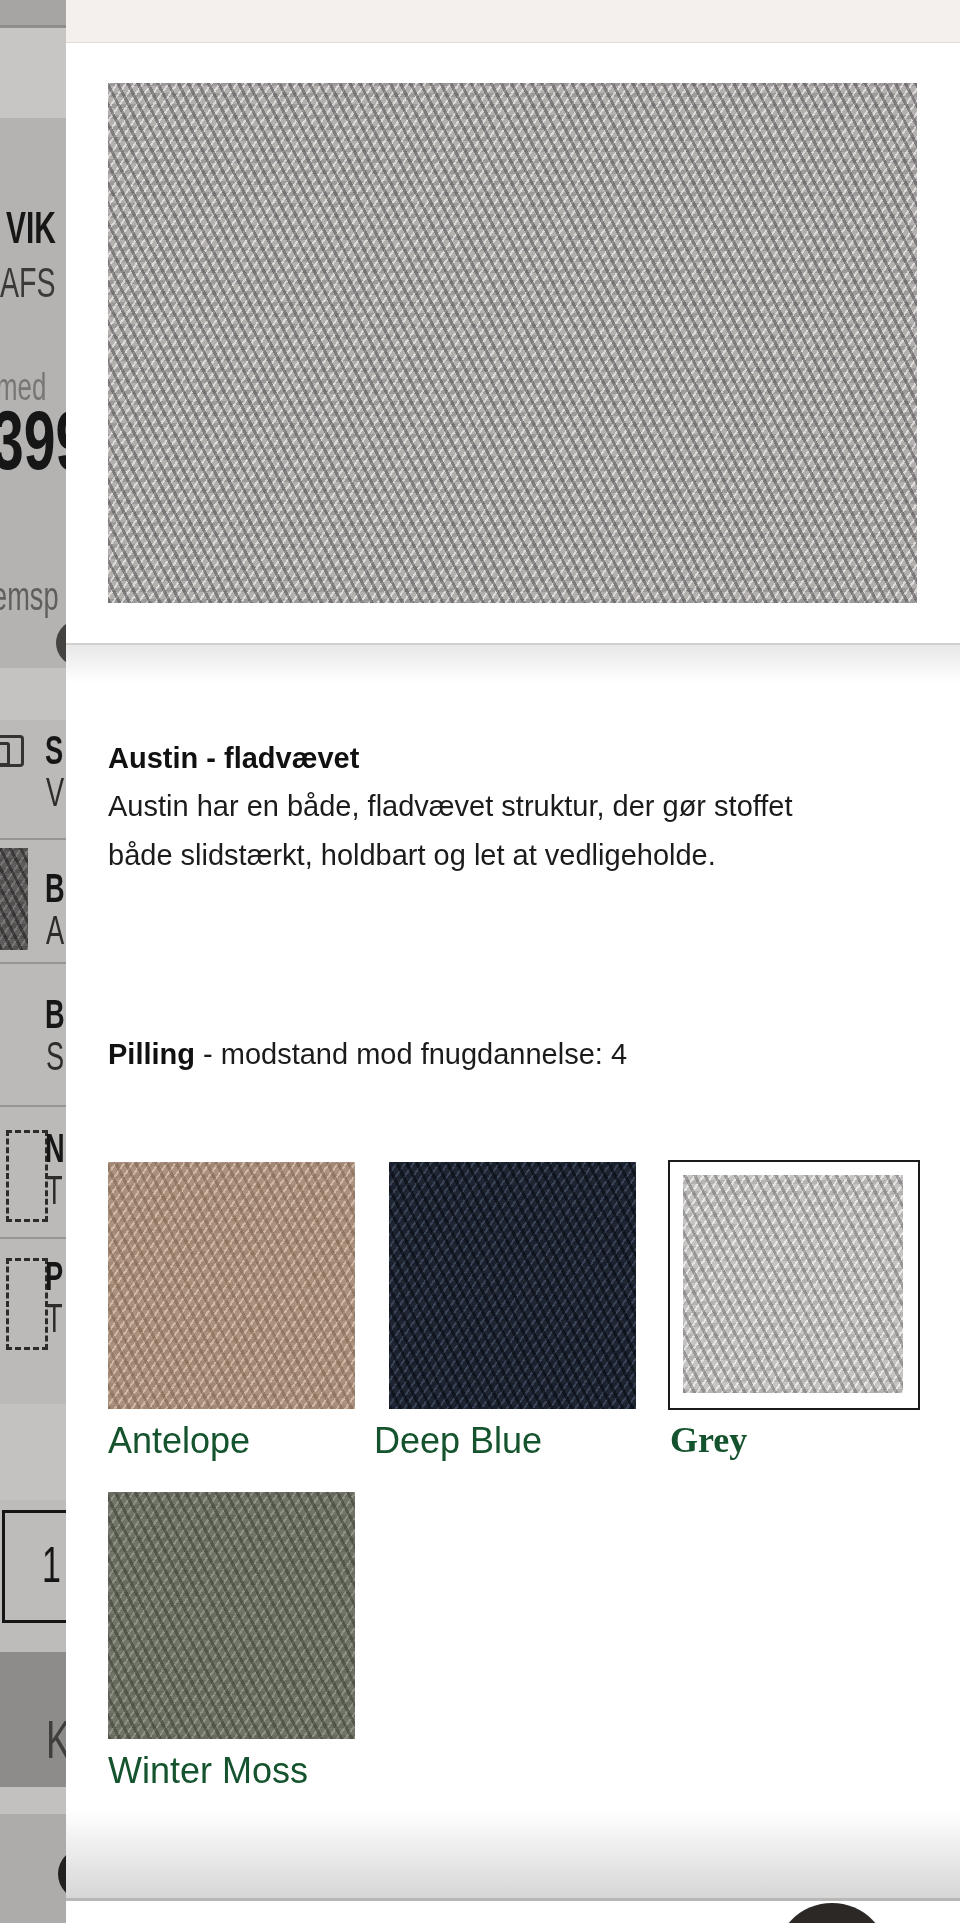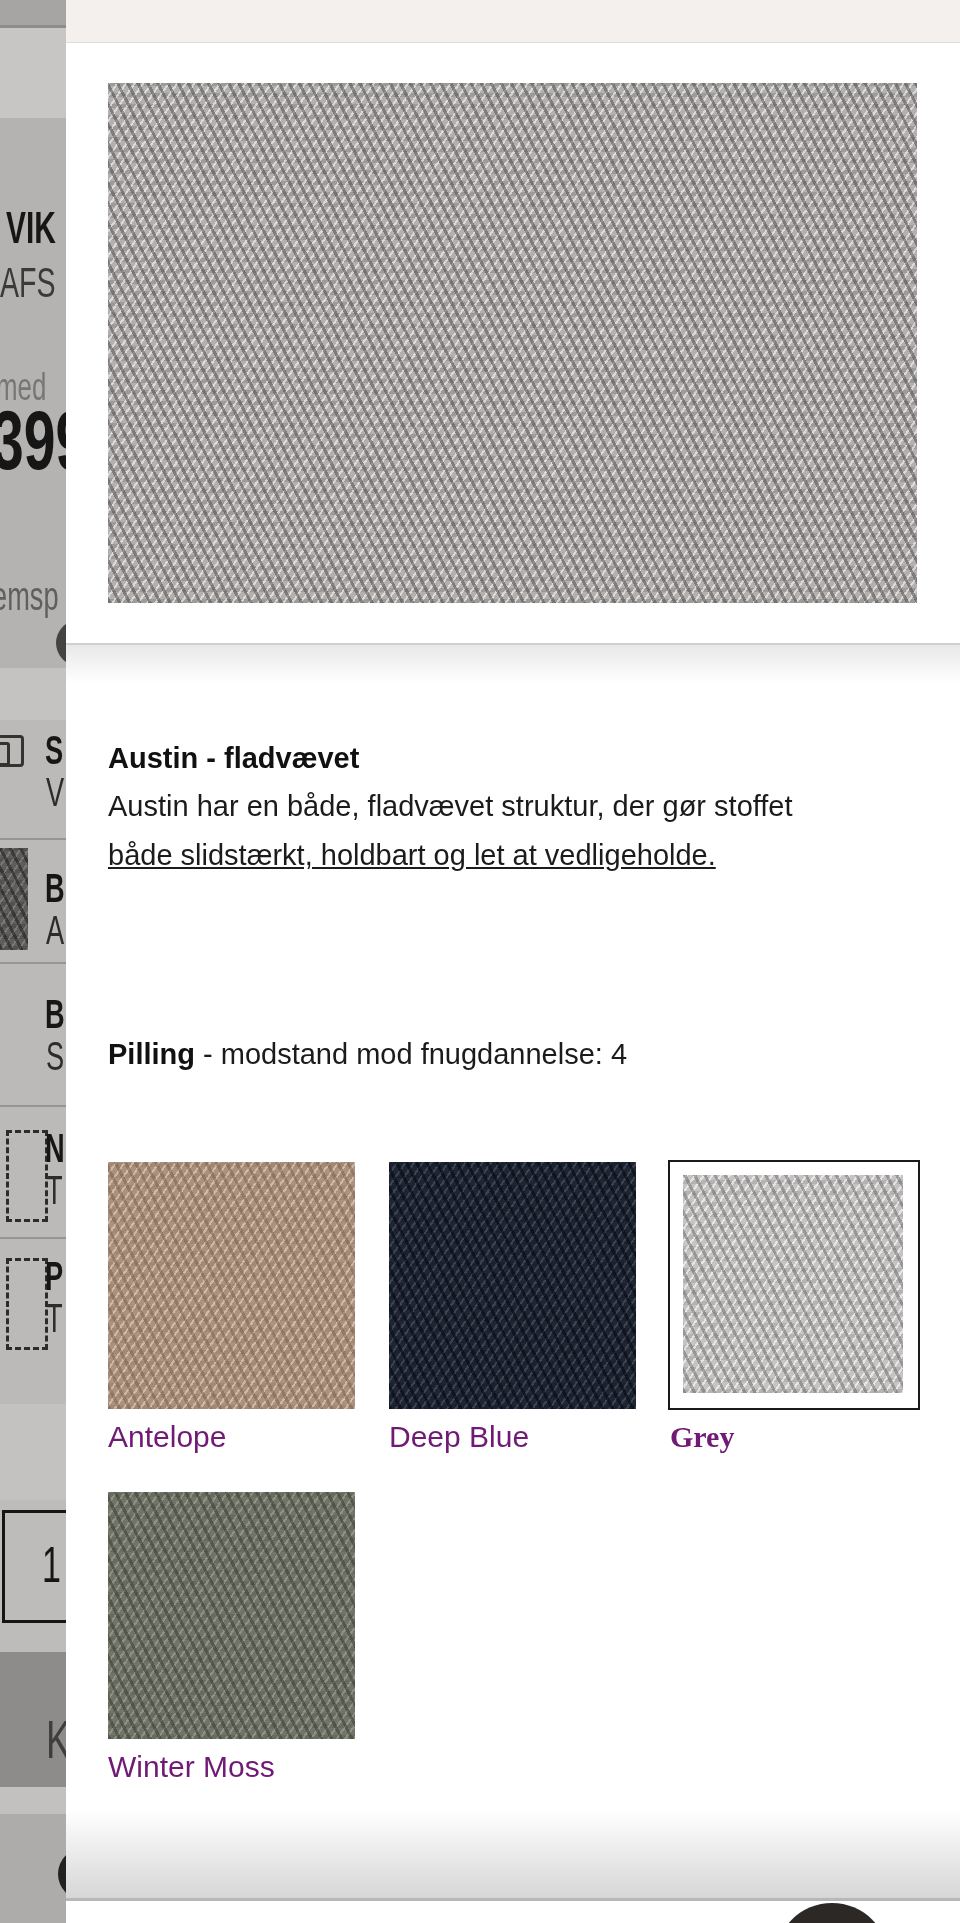--- a/index.html
+++ b/index.html
@@ -38,21 +38,21 @@
   .spec b{font-weight:bold;color:#111;}
   
   .swatch{position:absolute;width:247px;height:247px;}
   .swatch-img{width:100%;height:100%;}
   .swatch.selected{border:2px solid #1a1a1a;background:#fff;width:248px;height:246px;}
   .swatch.selected .swatch-img{position:absolute;left:13px;top:13px;width:220px;height:218px;}
   .sw-antelope{--wdark:rgba(122,96,74,.5);--wlight:rgba(238,218,196,.55);--wmid:rgba(150,122,100,.4);background-color:#ab9180;}
   .sw-deepblue{--wdark:rgba(6,9,16,.6);--wlight:rgba(92,106,132,.45);--wmid:rgba(22,28,44,.5);background-color:#1f2531;}
   .sw-grey{--wdark:rgba(108,104,106,.5);--wlight:rgba(255,255,255,.6);--wmid:rgba(150,146,148,.35);background-color:#c6c4c2;}
   .sw-wintermoss{--wdark:rgba(58,62,52,.55);--wlight:rgba(172,177,160,.5);--wmid:rgba(92,96,84,.45);background-color:#717468;}
-  .sw-label{position:absolute;font-size:30px;color:#701a75;line-height:1.15;white-space:nowrap;}
+  .sw-label{position:absolute;font-size:36px;color:#14532d;line-height:1.15;white-space:nowrap;}
   .sw-label.bold{font-weight:bold;}
   
   .bottom-fade{position:absolute;left:0;top:1810px;width:894px;height:88px;
     background:linear-gradient(to bottom,rgba(0,0,0,0),rgba(0,0,0,.16));}
   .bottom-edge{position:absolute;left:0;top:1898px;width:894px;height:3px;background:#b9b7b5;}
   .bottom-strip{position:absolute;left:0;top:1901px;width:894px;height:22px;background:#fff;}
   .fab{position:absolute;border-radius:50%;background:#2b2825;}
 </style>
 </head>
 <body>
@@ -110,35 +110,35 @@
   </div>
 
   <div class="modal">
     <div class="modal-topbar"></div>
     <div class="hero weave"></div>
     <div class="card-seam"></div>
     <div class="seam-shadow"></div>
 
     <div class="m-heading">Austin - fladvævet</div>
     <div class="m-line" style="top:789px;">Austin har en både, fladvævet struktur, der gør stoffet</div>
-    <div class="m-line" style="top:838px;text-decoration:underline;">både slidstærkt, holdbart og let at vedligeholde.</div>
+    <div class="m-line" style="top:838px;">både slidstærkt, holdbart og let at vedligeholde.</div>
 
     <div class="m-line spec" style="top:1037px;"><b>Pilling</b><span> - modstand mod fnugdannelse: 4</span></div>
 
     <div class="swatch" style="left:42px;top:1162px;">
       <div class="swatch-img weave sw-antelope"></div>
     </div>
     <div class="swatch" style="left:323px;top:1162px;">
       <div class="swatch-img weave sw-deepblue"></div>
     </div>
     <div class="swatch selected" style="left:602px;top:1160px;">
       <div class="swatch-img weave sw-grey"></div>
     </div>
     <div class="sw-label" style="left:42px;top:1420px;">Antelope</div>
-    <div class="sw-label" style="left:323px;top:1420px;">Deep Blue</div>
+    <div class="sw-label" style="left:308px;top:1420px;">Deep Blue</div>
     <div class="sw-label bold" style="left:604px;top:1420px;font-family:Liberation Serif, serif;">Grey</div>
 
     <div class="swatch" style="left:42px;top:1492px;">
       <div class="swatch-img weave sw-wintermoss"></div>
     </div>
     <div class="sw-label" style="left:42px;top:1750px;">Winter Moss</div>
 
     <div class="bottom-fade"></div>
     <div class="bottom-edge"></div>
     <div class="bottom-strip"></div>

